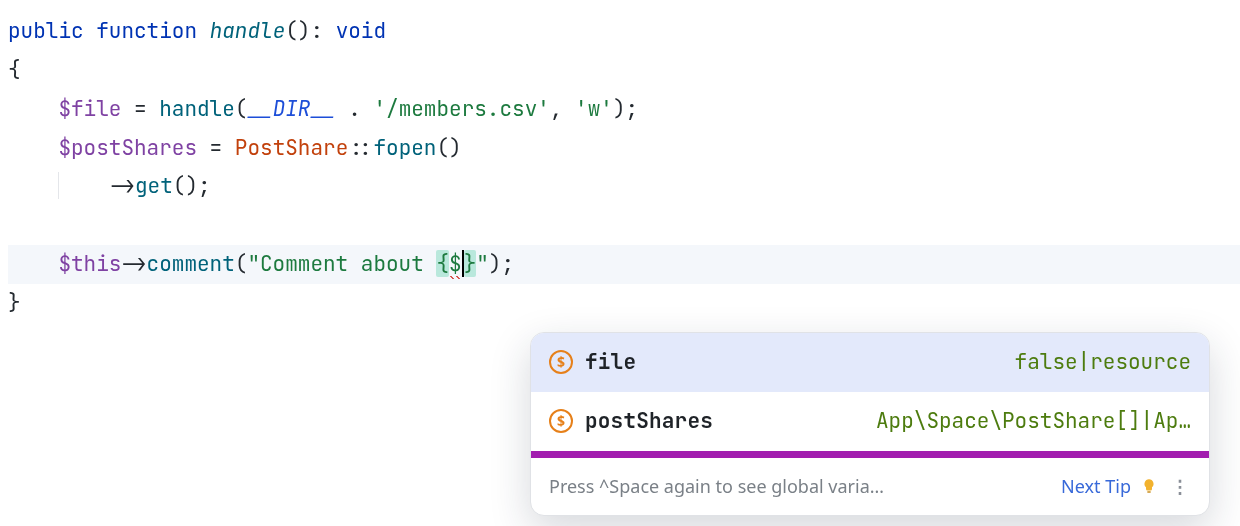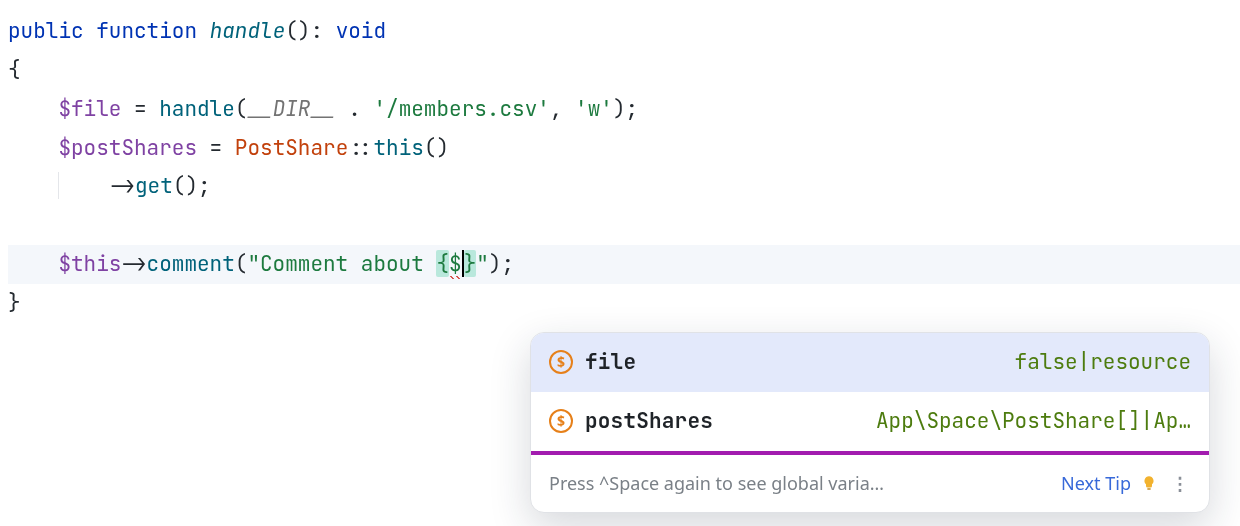--- a/index.html
+++ b/index.html
@@ -14,21 +14,21 @@
     position: relative;
     overflow: hidden;
   }
   .editor { padding: 12px 0 0 8px; }
   .line { white-space: pre; position: relative; }
   .line.highlight { background: #f4f7fb; }
   .indent-guide { border-left: 1px solid #e4e6ea; }
   .kw   { color: #0033b3; } 
   .fn   { color: #00627a; } 
   .var  { color: #7f42a3; } 
-  .magic{ color: #737373; font-style: italic; } 
+  .magic{ color: #1d4ed8; font-style: italic; } 
   .str  { color: #1d7a3f; } 
   .pun  { color: #242a30; }
   .op   { color: #242a30; }
   .cls  { color: #c2410c; }
   .name { color: #00627a; font-style: italic; }
   .tok-highlight { background: #b9e8dc; border-radius: 2px; }
   .caret { border-left: 2px solid #000; height: 1.3em; display: inline-block; vertical-align: text-bottom; }
   .err-underline {
     background-image: linear-gradient(45deg, transparent 40%, #d7544f 40%, #d7544f 60%, transparent 60%);
     background-size: 6px 3px;
@@ -77,21 +77,21 @@
     font-size: 14px;
     font-weight: 700;
     font-family: system-ui, sans-serif;
     line-height: 1;
   }
   .popup-footer {
     display: flex;
     align-items: center;
     gap: 8px;
     padding: 12px 14px 12px 18px;
-    border-top: 4px solid #a21caf;
+    border-top: 7px solid #a21caf;
     font-family: -apple-system, system-ui, sans-serif;
     font-size: 18px;
     color: #7a8087;
   }
   .popup-footer .hint { flex: 1; overflow: hidden; text-overflow: ellipsis; white-space: nowrap; }
   .popup-footer .next { color: #3869d9; text-decoration: none; white-space: nowrap; }
   .bulb {
     width: 20px; height: 20px;
     display: inline-flex; align-items: center; justify-content: center;
   }
@@ -101,21 +101,21 @@
 <body>
 
 <div class="editor">
 
   <div class="line"><span class="kw">public</span><span class="pun"> </span><span class="kw">function</span><span class="pun"> </span><span class="name">handle</span><span class="pun">()</span><span class="pun">:</span><span class="pun"> </span><span class="kw">void</span></div>
 
   <div class="line"><span class="pun">{</span></div>
 
   <div class="line"><span>    </span><span class="var">$file</span><span class="op"> = </span><span class="fn">handle</span><span class="pun">(</span><span class="magic">__DIR__</span><span class="op"> . </span><span class="str">'/members.csv'</span><span class="pun">, </span><span class="str">'w'</span><span class="pun">);</span></div>
 
-  <div class="line"><span>    </span><span class="var">$postShares</span><span class="op"> = </span><span class="cls">PostShare</span><span class="pun">::</span><span class="fn">this</span><span class="pun">()</span></div>
+  <div class="line"><span>    </span><span class="var">$postShares</span><span class="op"> = </span><span class="cls">PostShare</span><span class="pun">::</span><span class="fn">fopen</span><span class="pun">()</span></div>
 
   <div class="line"><span>    </span><span class="indent-guide">    </span><span class="pun">-&gt;</span><span class="fn">get</span><span class="pun">();</span></div>
 
   <div class="line"><span></span>&nbsp;</div>
 
   <div class="line highlight"><span>    </span><span class="var">$this</span><span class="pun">-&gt;</span><span class="fn">comment</span><span class="pun">(</span><span class="str">"Comment about </span><span class="str tok-highlight">{</span><span class="str err-underline">$</span><span class="caret"></span><span class="str tok-highlight">}</span><span class="str">"</span><span class="pun">);</span></div>
 
   <div class="line"><span class="pun">}</span></div>
 
 </div>

